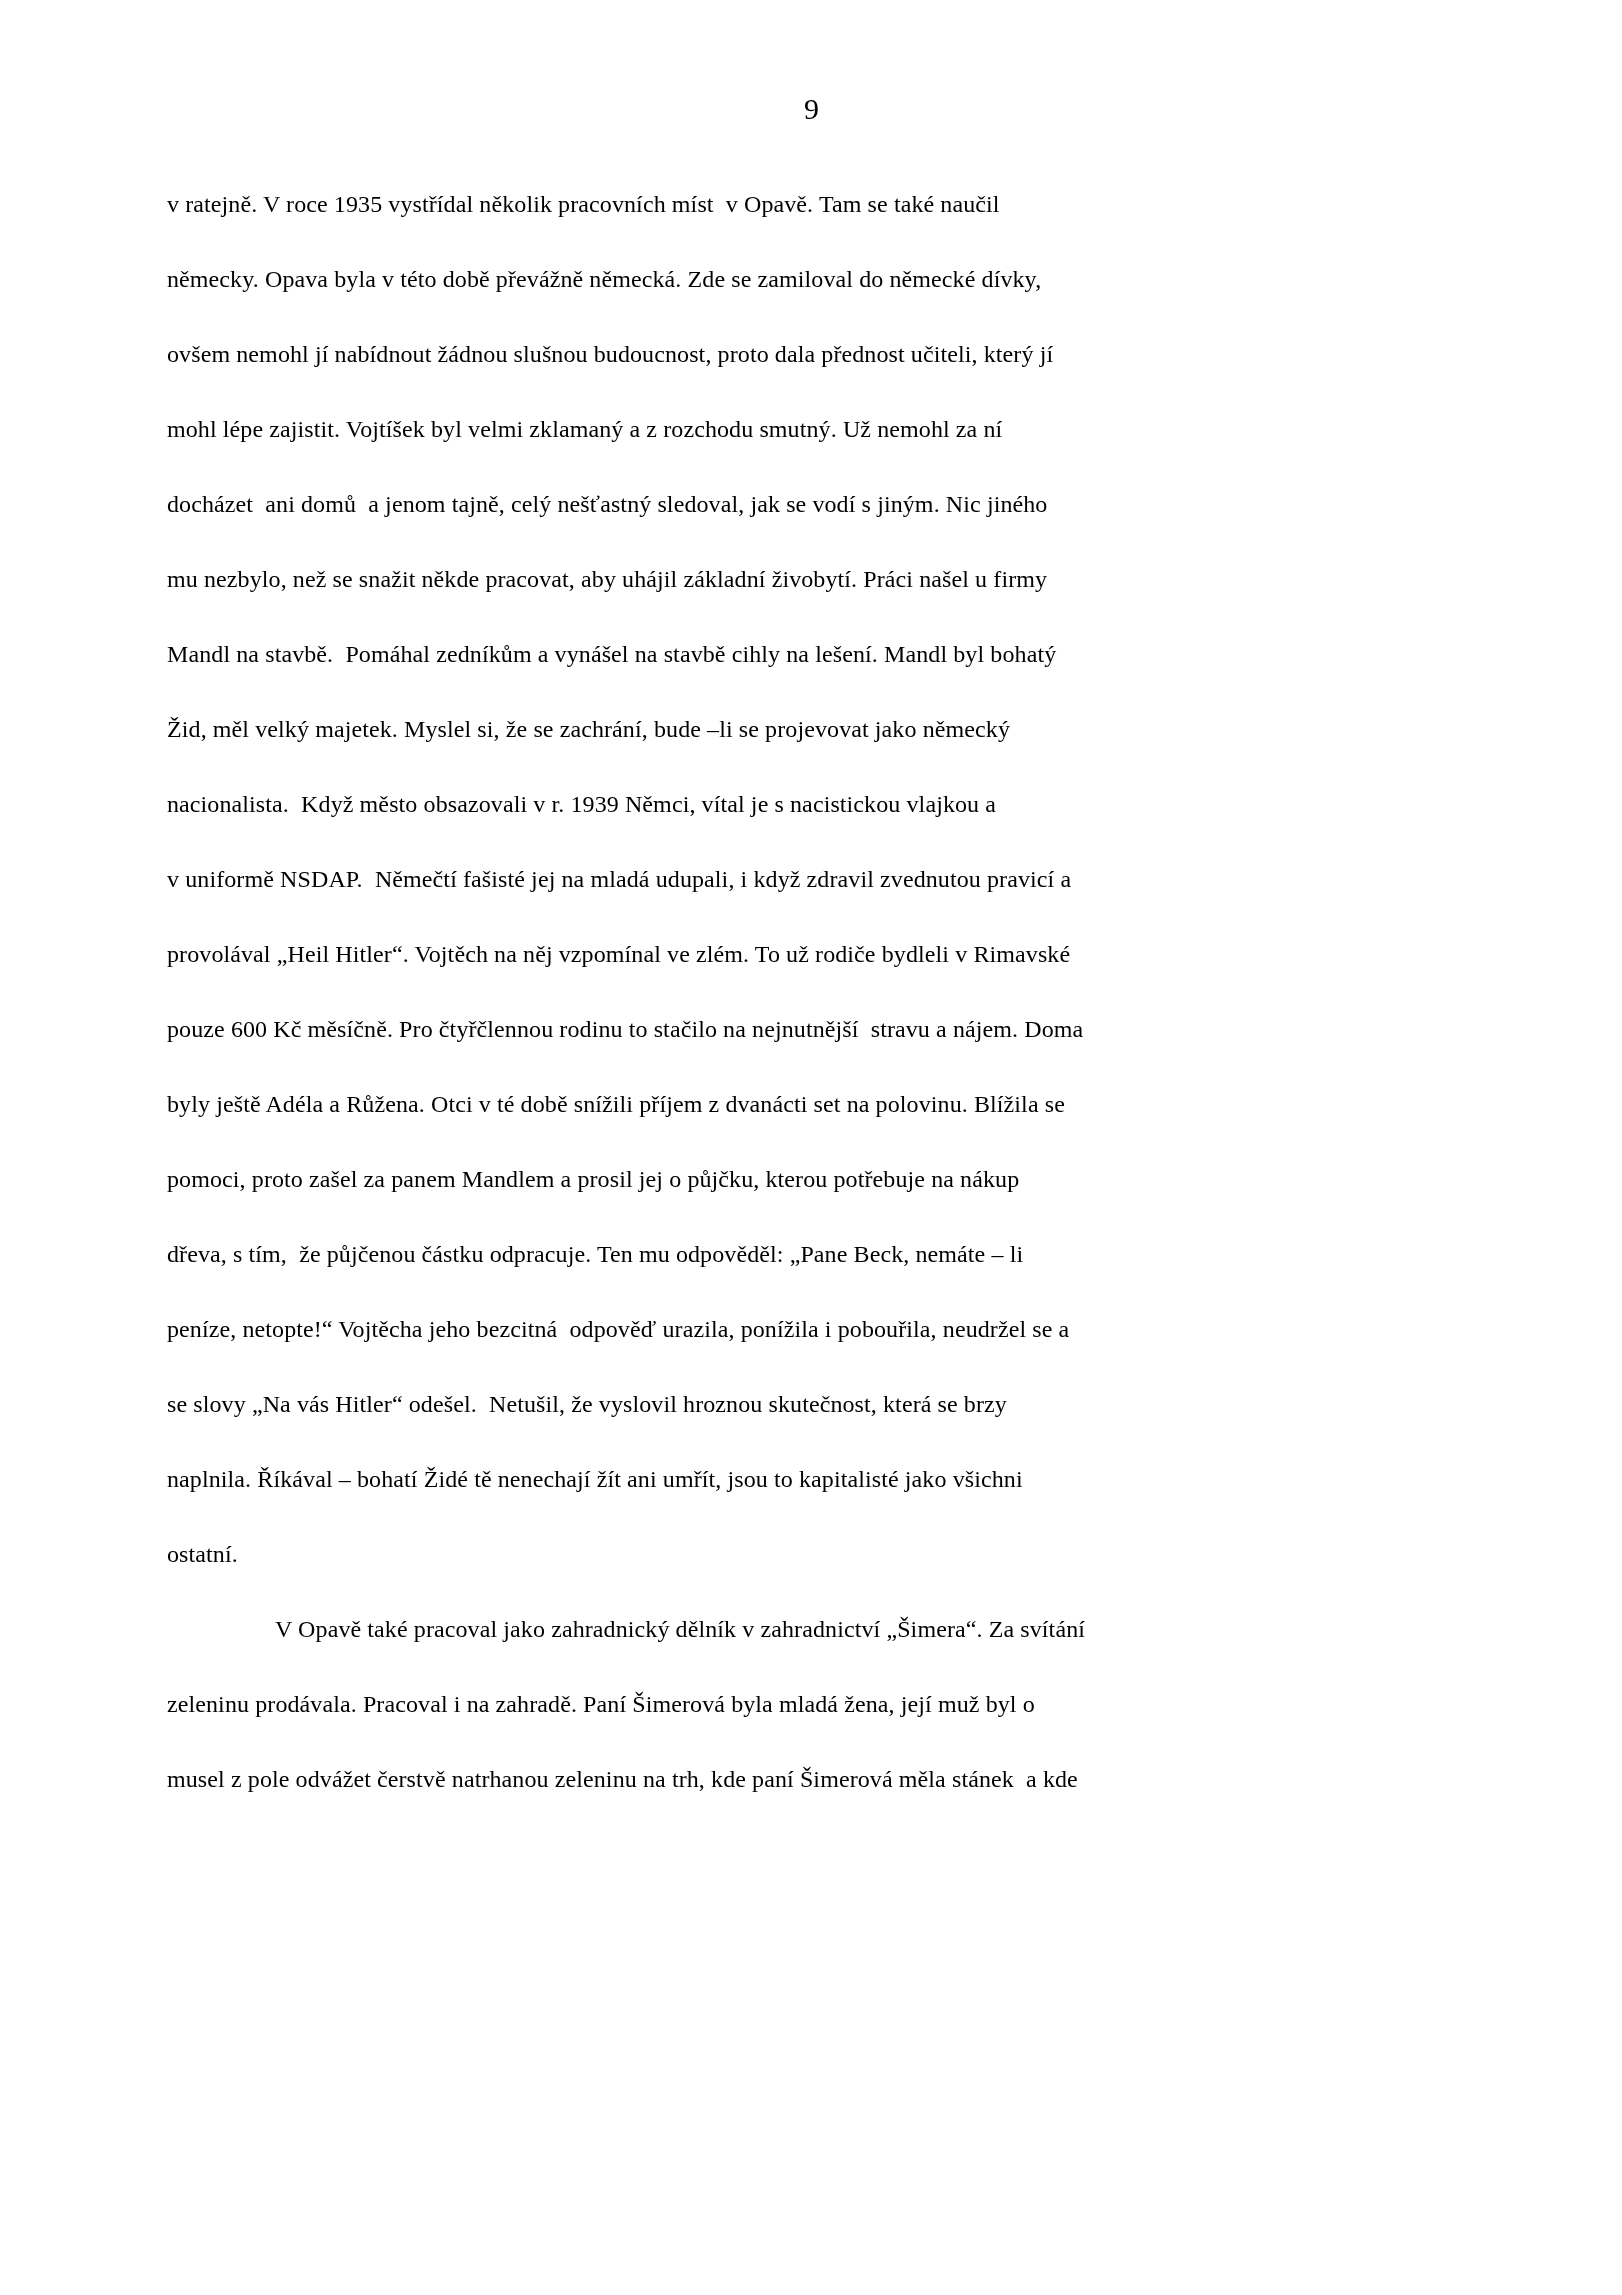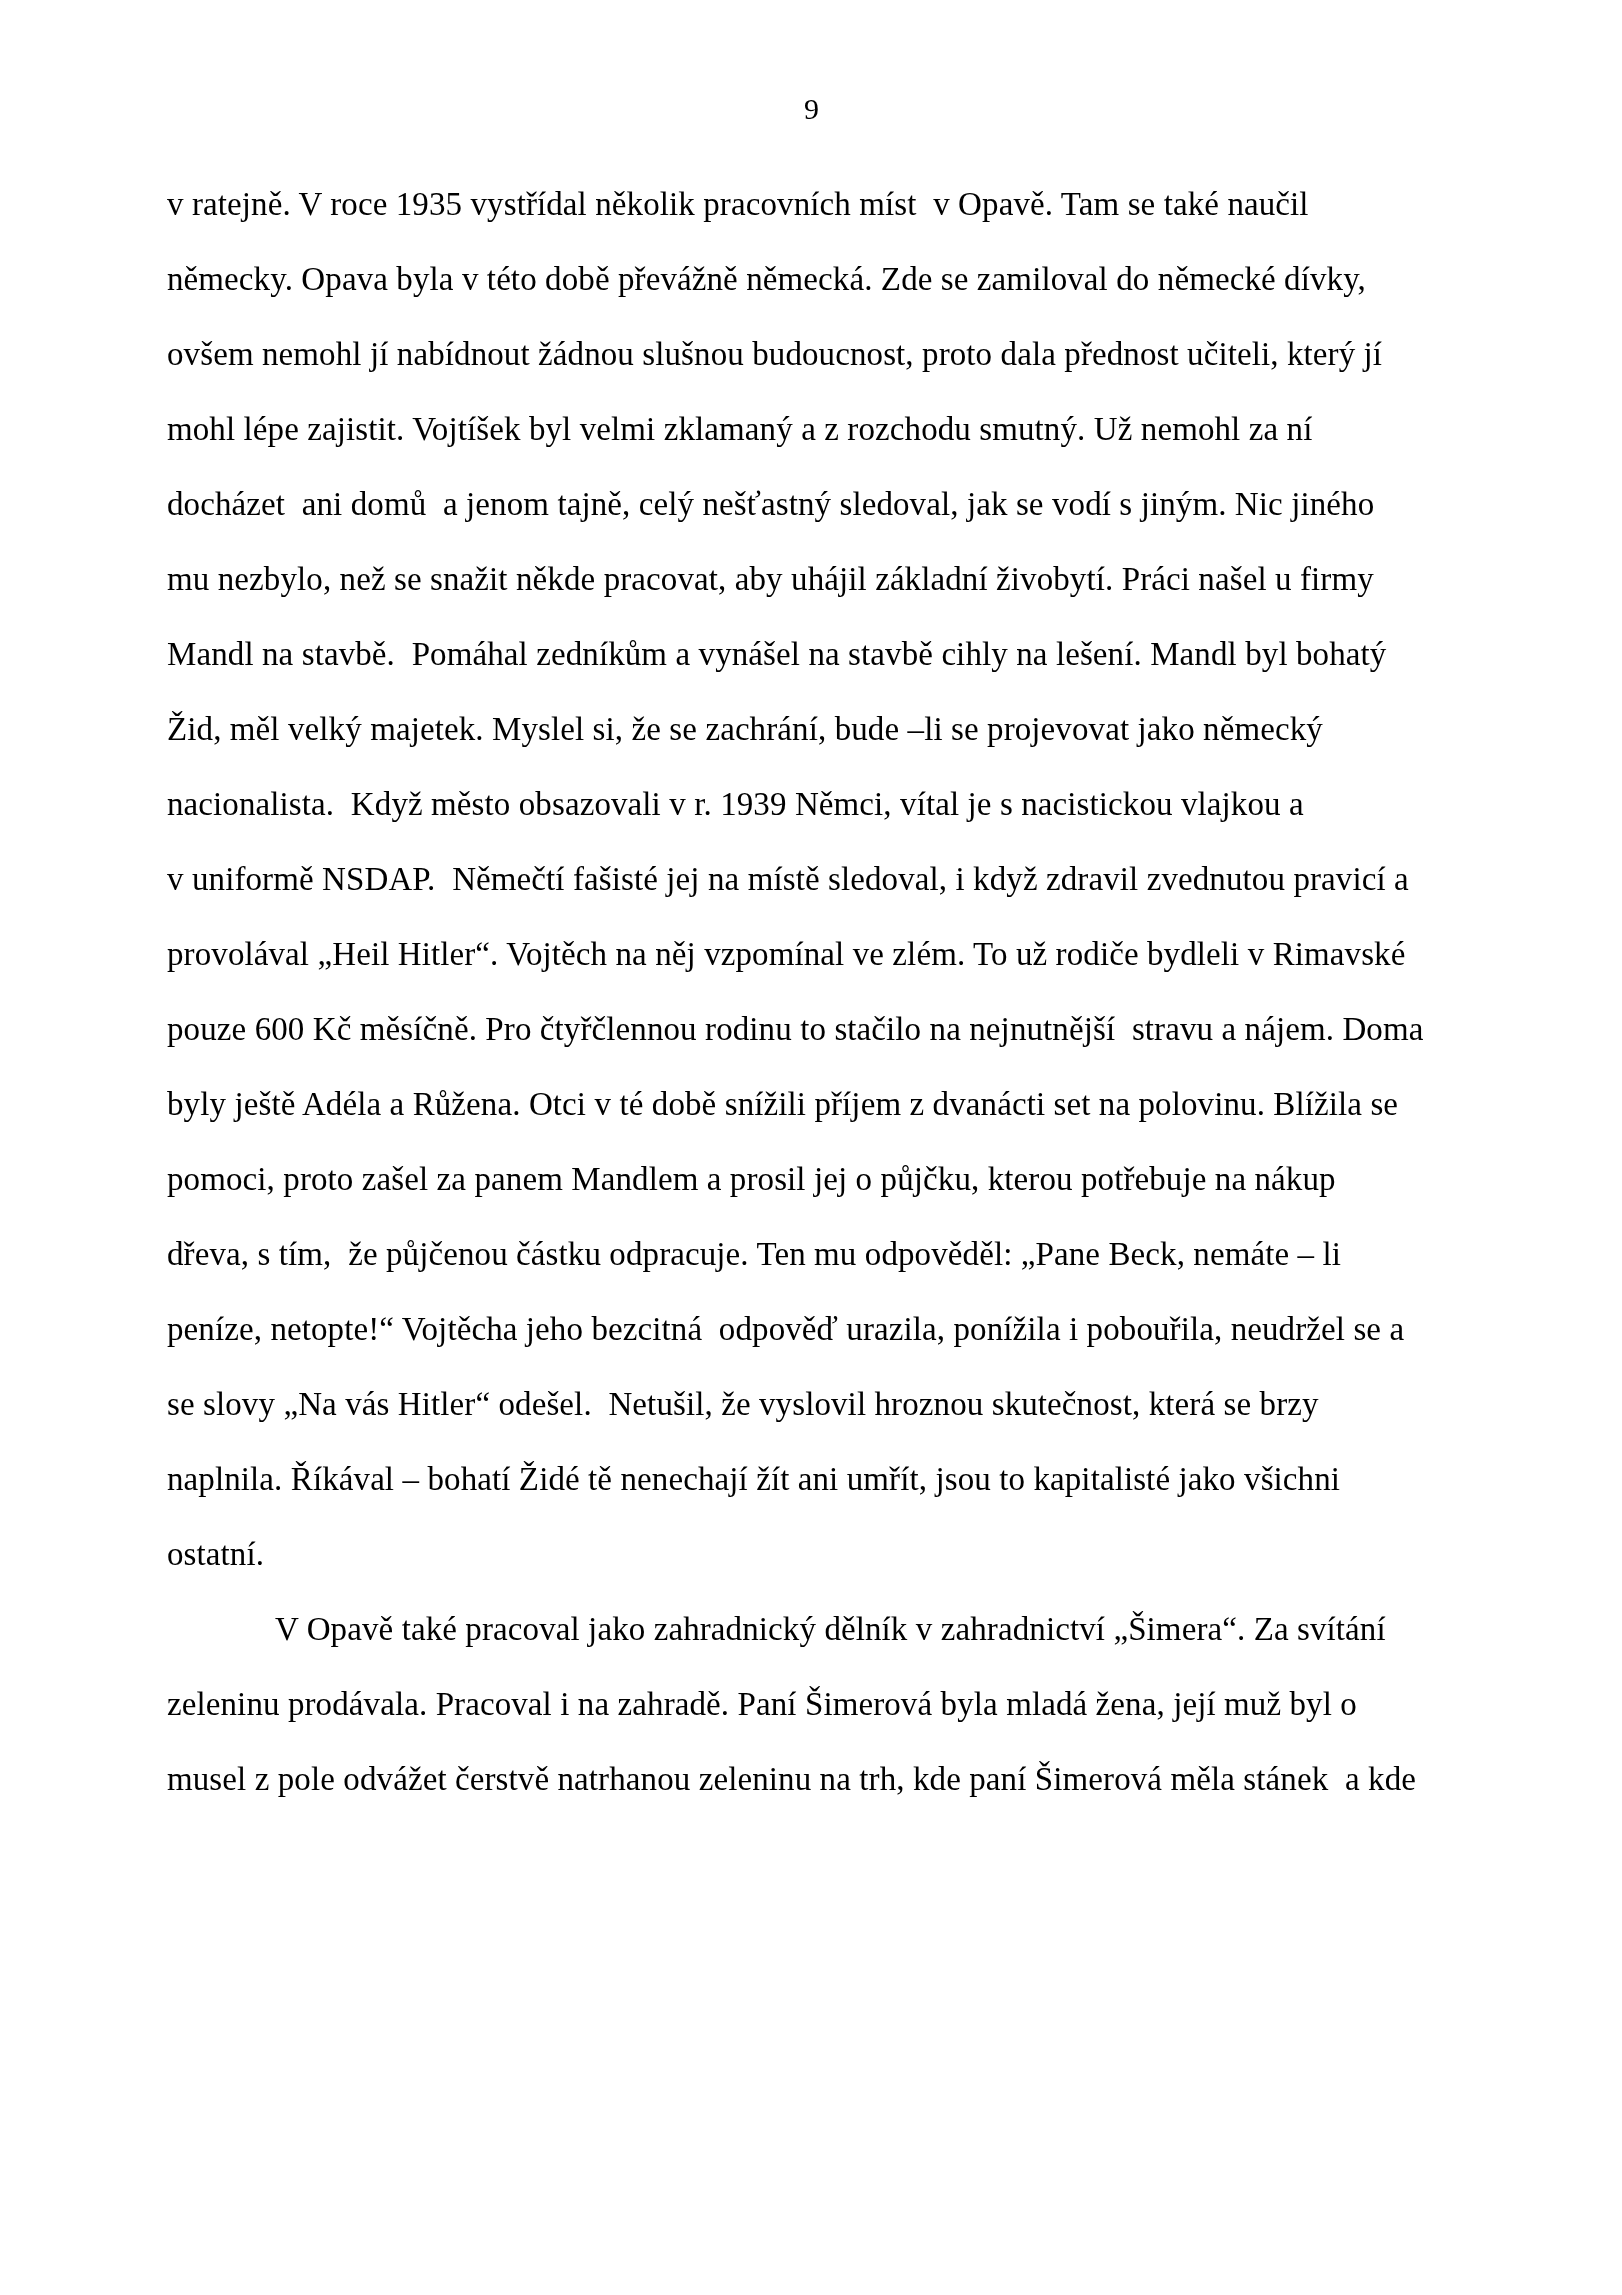--- a/index.html
+++ b/index.html
@@ -25,21 +25,21 @@
     font-size: 30px;
     line-height: 33px;
   }
   .text-block {
     position: absolute;
     top: 167px;
     left: 167px;
     width: 1302px;
   }
   .text-line {
-    font-size: 33px;
+    font-size: 24px;
     line-height: 75px;
     white-space: pre;
     letter-spacing: 0.1px;
   }
   .text-line.indent {
     padding-left: 108px;
   }
 </style>
 </head>
 <body>
@@ -51,21 +51,21 @@
   <div class="text-block">
     <div class="text-line">v ratejně. V roce 1935 vystřídal několik pracovních míst  v Opavě. Tam se také naučil</div>
     <div class="text-line">německy. Opava byla v této době převážně německá. Zde se zamiloval do německé dívky,</div>
     <div class="text-line">ovšem nemohl jí nabídnout žádnou slušnou budoucnost, proto dala přednost učiteli, který jí</div>
     <div class="text-line">mohl lépe zajistit. Vojtíšek byl velmi zklamaný a z rozchodu smutný. Už nemohl za ní</div>
     <div class="text-line">docházet  ani domů  a jenom tajně, celý nešťastný sledoval, jak se vodí s jiným. Nic jiného</div>
     <div class="text-line">mu nezbylo, než se snažit někde pracovat, aby uhájil základní živobytí. Práci našel u firmy</div>
     <div class="text-line">Mandl na stavbě.  Pomáhal zedníkům a vynášel na stavbě cihly na lešení. Mandl byl bohatý</div>
     <div class="text-line">Žid, měl velký majetek. Myslel si, že se zachrání, bude –li se projevovat jako německý</div>
     <div class="text-line">nacionalista.  Když město obsazovali v r. 1939 Němci, vítal je s nacistickou vlajkou a</div>
-    <div class="text-line">v uniformě NSDAP.  Němečtí fašisté jej na místě sledoval, i když zdravil zvednutou pravicí a</div>
+    <div class="text-line">v uniformě NSDAP.  Němečtí fašisté jej na mladá udupali, i když zdravil zvednutou pravicí a</div>
     <div class="text-line">provolával „Heil Hitler“. Vojtěch na něj vzpomínal ve zlém. To už rodiče bydleli v Rimavské</div>
     <div class="text-line">pouze 600 Kč měsíčně. Pro čtyřčlennou rodinu to stačilo na nejnutnější  stravu a nájem. Doma</div>
     <div class="text-line">byly ještě Adéla a Růžena. Otci v té době snížili příjem z dvanácti set na polovinu. Blížila se</div>
     <div class="text-line">pomoci, proto zašel za panem Mandlem a prosil jej o půjčku, kterou potřebuje na nákup</div>
     <div class="text-line">dřeva, s tím,  že půjčenou částku odpracuje. Ten mu odpověděl: „Pane Beck, nemáte – li</div>
     <div class="text-line">peníze, netopte!“ Vojtěcha jeho bezcitná  odpověď urazila, ponížila i pobouřila, neudržel se a</div>
     <div class="text-line">se slovy „Na vás Hitler“ odešel.  Netušil, že vyslovil hroznou skutečnost, která se brzy</div>
     <div class="text-line">naplnila. Říkával – bohatí Židé tě nenechají žít ani umřít, jsou to kapitalisté jako všichni</div>
     <div class="text-line">ostatní.</div>
     <div class="text-line indent">V Opavě také pracoval jako zahradnický dělník v zahradnictví „Šimera“. Za svítání</div>

